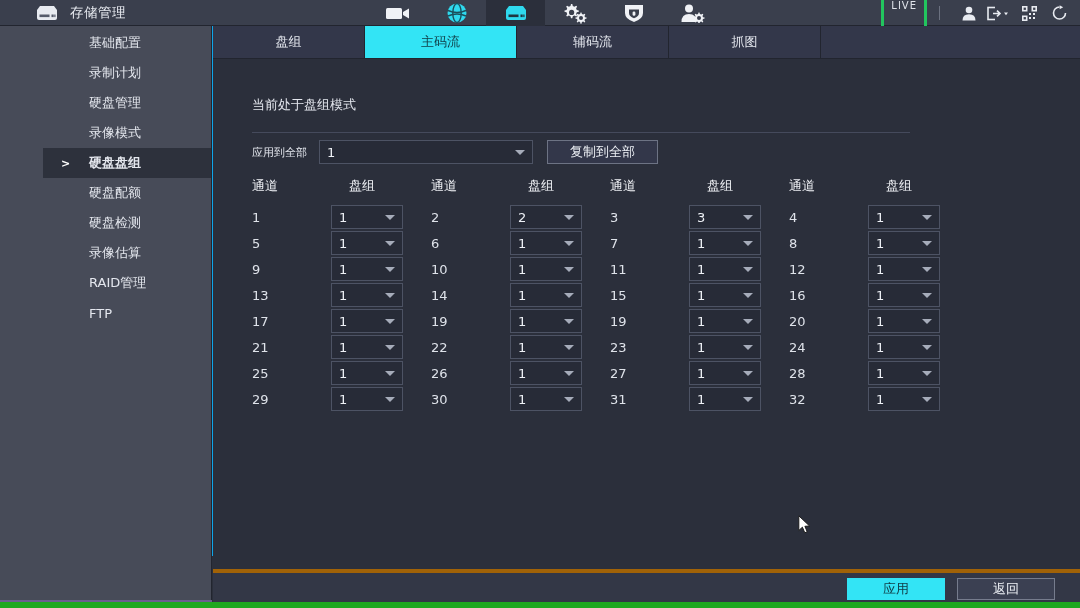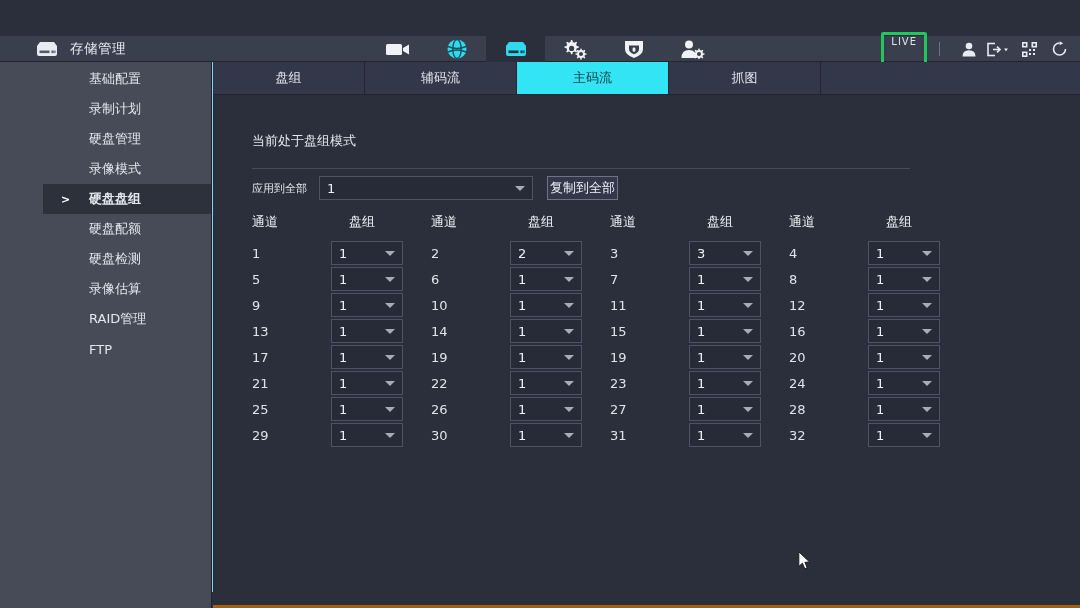--- a/index.html
+++ b/index.html
@@ -5,22 +5,21 @@
   * { box-sizing: border-box; margin: 0; padding: 0; }
   html, body {
     width: 1080px; height: 608px;
     background: #2b2f3b;
     font-family: "DejaVu Sans", "Liberation Sans", sans-serif;
     overflow: hidden;
   }
   #app {
     position: relative;
     width: 1080px; height: 556px;
-    background: #7dd3fc;
-    margin-top: 36px;
+    background: #0ea5e9;
   }
 
   
   .titlebar {
     position: absolute; left: 0; top: 0; width: 1080px; height: 26px;
     background: #3a3f4d;
     border-bottom: 1px solid #22252f;
     display: flex; align-items: center;
   }
   .title-left { display: flex; align-items: center; padding-left: 34px; }
@@ -121,21 +120,21 @@
   .caret {
     width: 0; height: 0; border-left: 5px solid transparent; border-right: 5px solid transparent;
     border-top: 5px solid #a6acba; margin-left: 6px;
   }
   .select-wide { width: 214px; }
   .select-small { width: 72px; }
 
   .btn {
     height: 24px; display: inline-flex; align-items: center; justify-content: center;
     border: 1px solid #6d7384; background: #33374a; color: #eef1f6;
-    font-size: 13px; padding: 0 2px; cursor: pointer; margin-left: 14px;
+    font-size: 13px; padding: 0 22px; cursor: pointer; margin-left: 14px;
   }
 
   
   .grid {
     position: absolute; left: 39px; top: 116px;
   }
   .grid-head, .grid-row {
     display: flex; align-items: center;
   }
   .grid-head { height: 22px; margin-bottom: 7px; }
@@ -331,22 +330,22 @@
         <div class="side-item">
           <span>FTP</span>
         </div>
       </div>
   </div>
 
   <div class="content">
 
     <div class="tabbar" id="tabbar">
         <div class="tab">盘组</div>
+        <div class="tab active">主码流</div>
         <div class="tab">辅码流</div>
-        <div class="tab active">主码流</div>
         <div class="tab">抓图</div>
         <div class="tab filler"></div>
       </div>
 
     <div class="panel">
 
       <div class="mode-text">当前处于盘组模式</div>
       <div class="divider"></div>
 
       <div class="apply-row">

